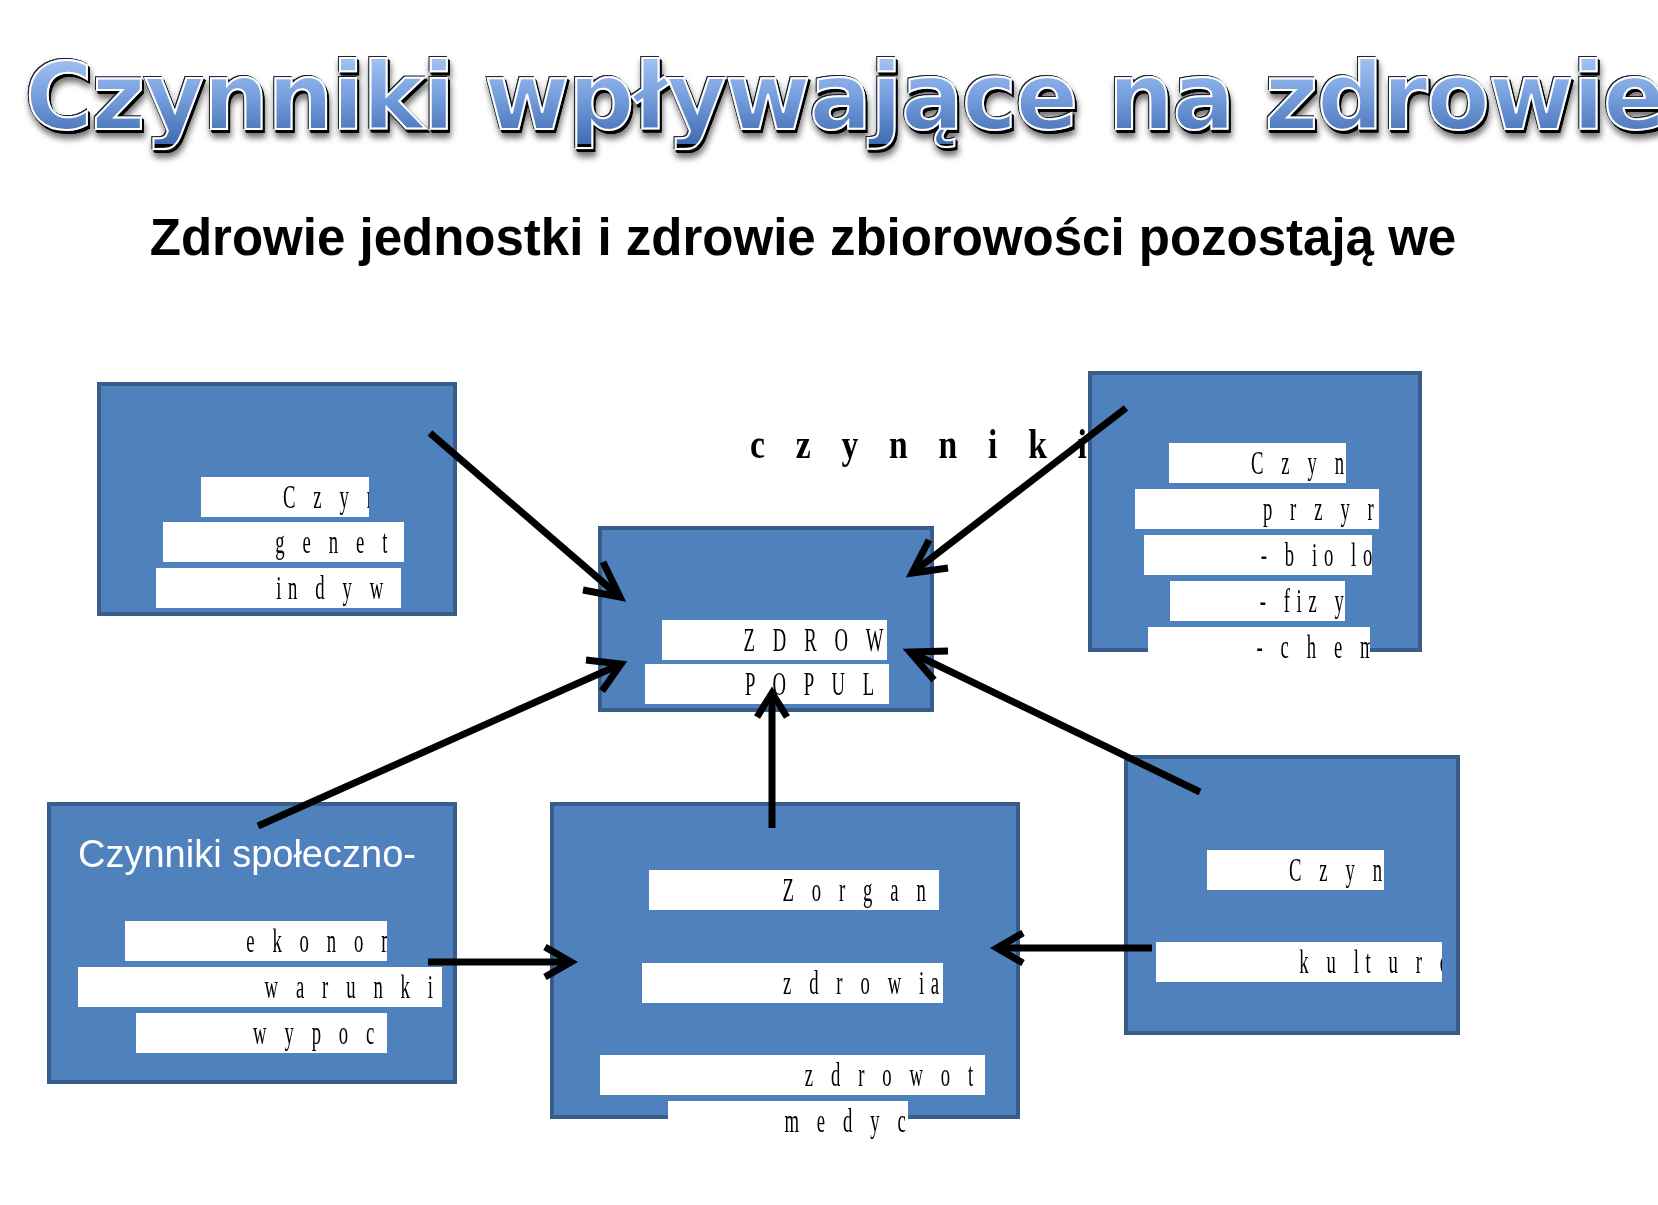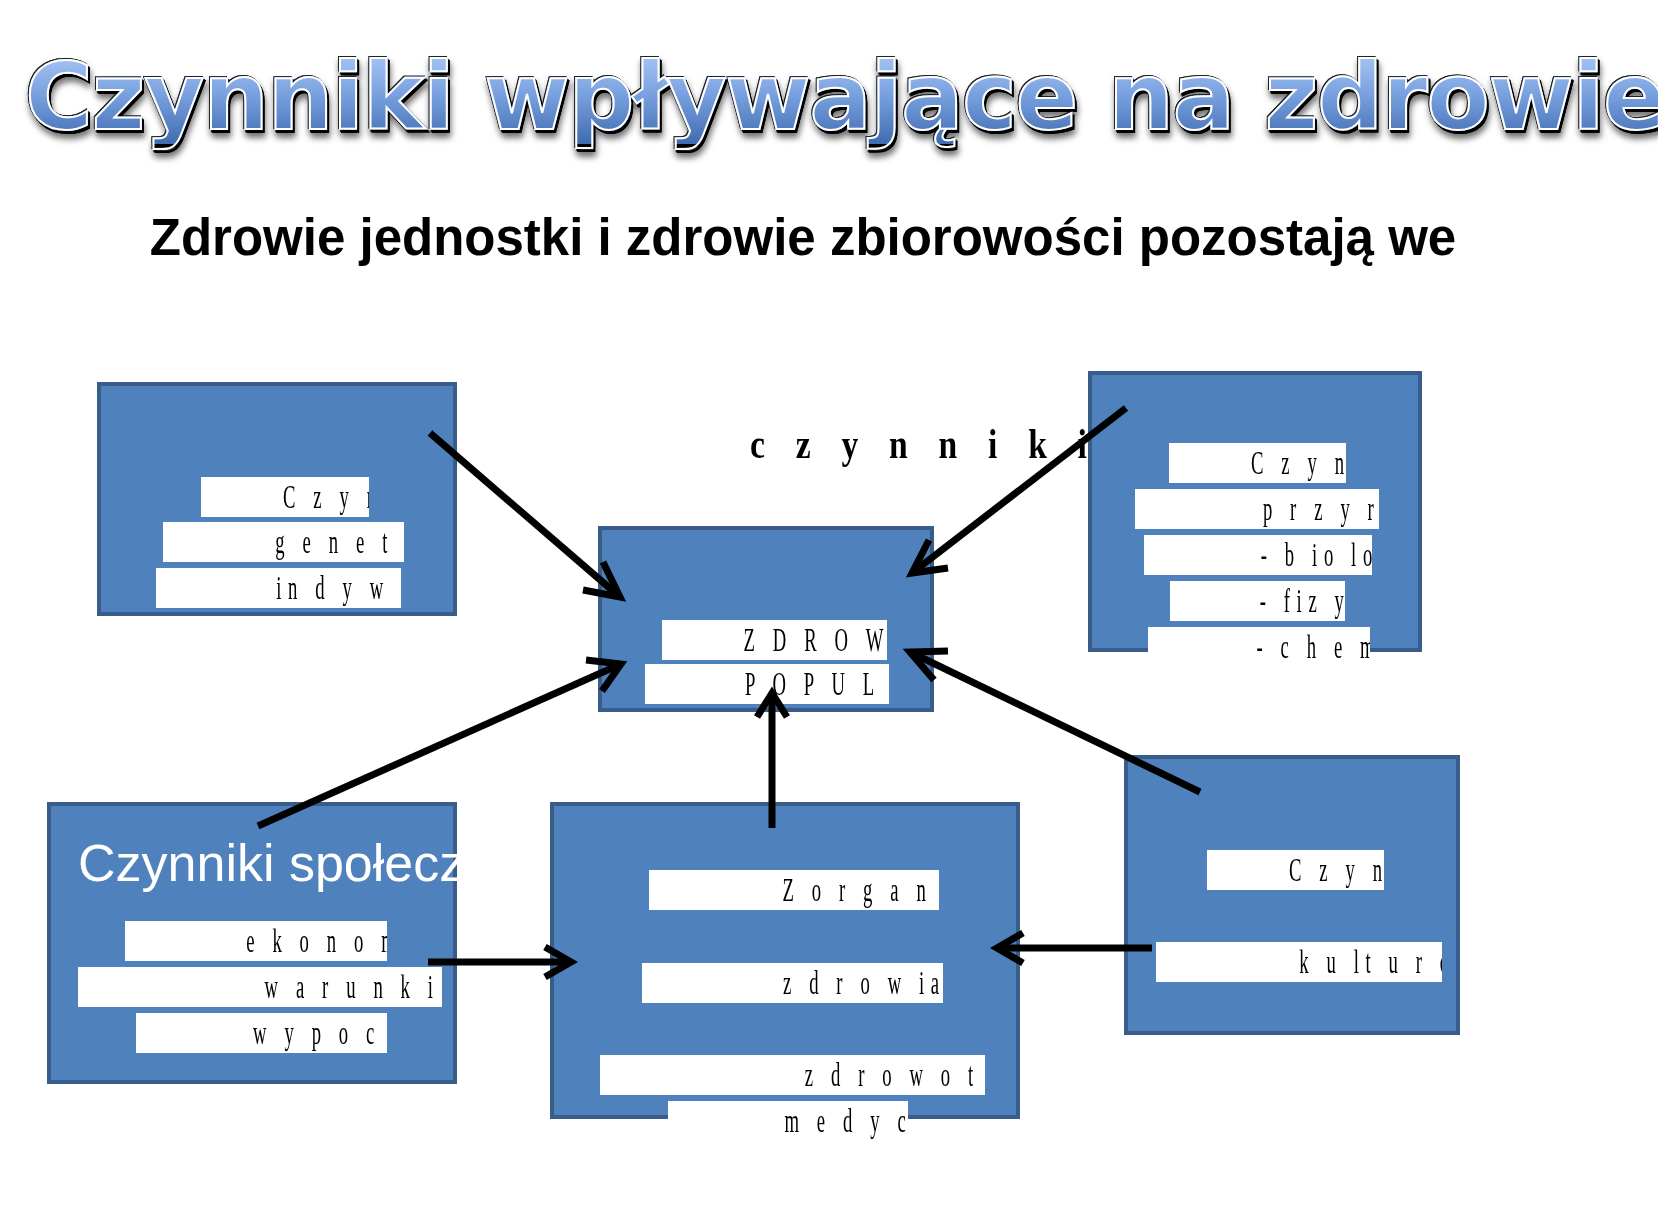--- a/index.html
+++ b/index.html
@@ -37,21 +37,21 @@
   }
   .label {
     position: absolute; background: #ffffff; color: #000;
     font-family: "Liberation Serif", serif; font-size: 34px;
     line-height: 40px; height: 40px; white-space: nowrap;
     letter-spacing: 12px; text-align: center; overflow: hidden;
   }
   .label span { display: inline-block; transform: scaleX(0.55); transform-origin: center; }
   .plain-label {
     position: absolute; color: #fff; white-space: nowrap;
-    font-family: "Liberation Sans", sans-serif; font-size: 52px;
+    font-family: "Liberation Sans", sans-serif; font-size: 38px;
   }
   svg.arrows { position: absolute; left: 0; top: 0; pointer-events: none; }
 </style>
 </head>
 <body>
 
 <div class="title">Czynniki wpływające na zdrowie</div>
 <div class="subtitle">Zdrowie jednostki i zdrowie zbiorowości pozostają we</div>
 <div class="floating-word">c z y n n i k i .</div>
 

